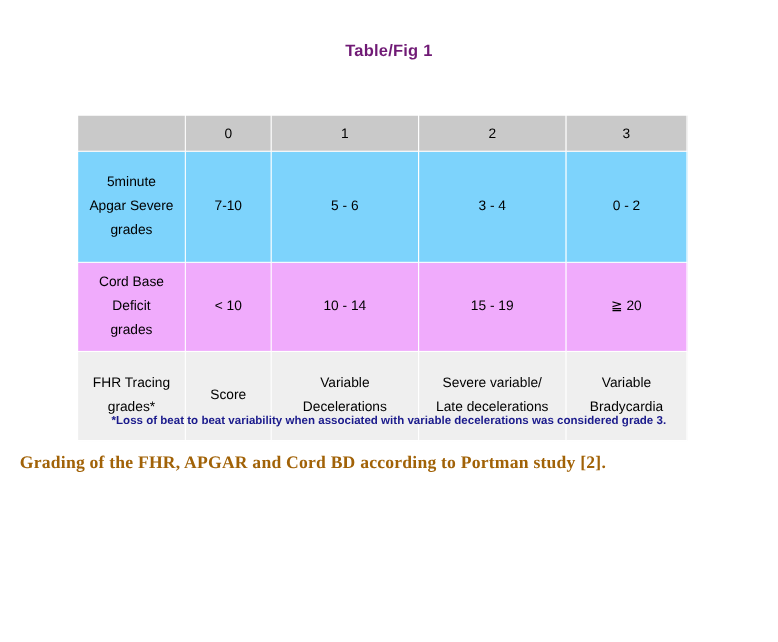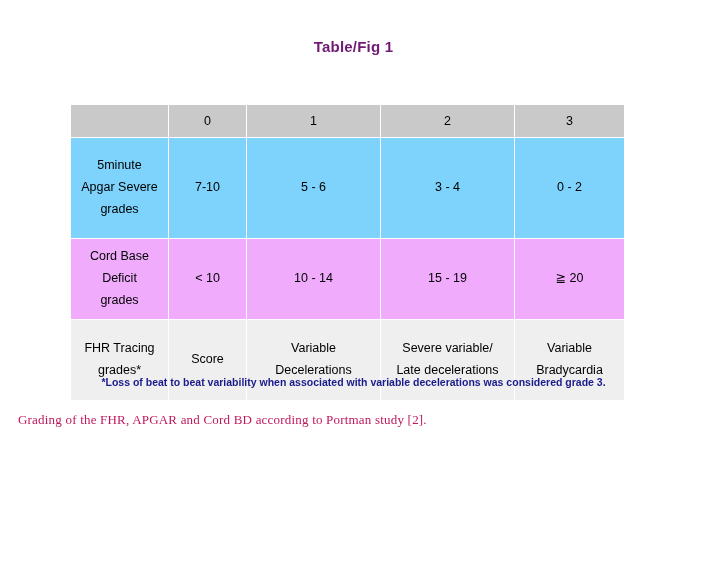--- a/index.html
+++ b/index.html
@@ -87,23 +87,23 @@
     font-size: 10.5px;
     font-weight: bold;
     color: #1a1a8c;
   }
   .caption {
     position: absolute;
     top: 412px;
     left: 18px;
     width: 680px;
     font-family: "Liberation Serif", serif;
-    font-size: 13px;
-    font-weight: normal;
-    color: #be185d;
+    font-size: 16px;
+    font-weight: bold;
+    color: #a16207;
     letter-spacing: 0.2px;
   }
   .gte {
     font-family: Liberation Sans, sans-serif;
   }
 </style>
 </head>
 <body>
 
 <div class="slide">

